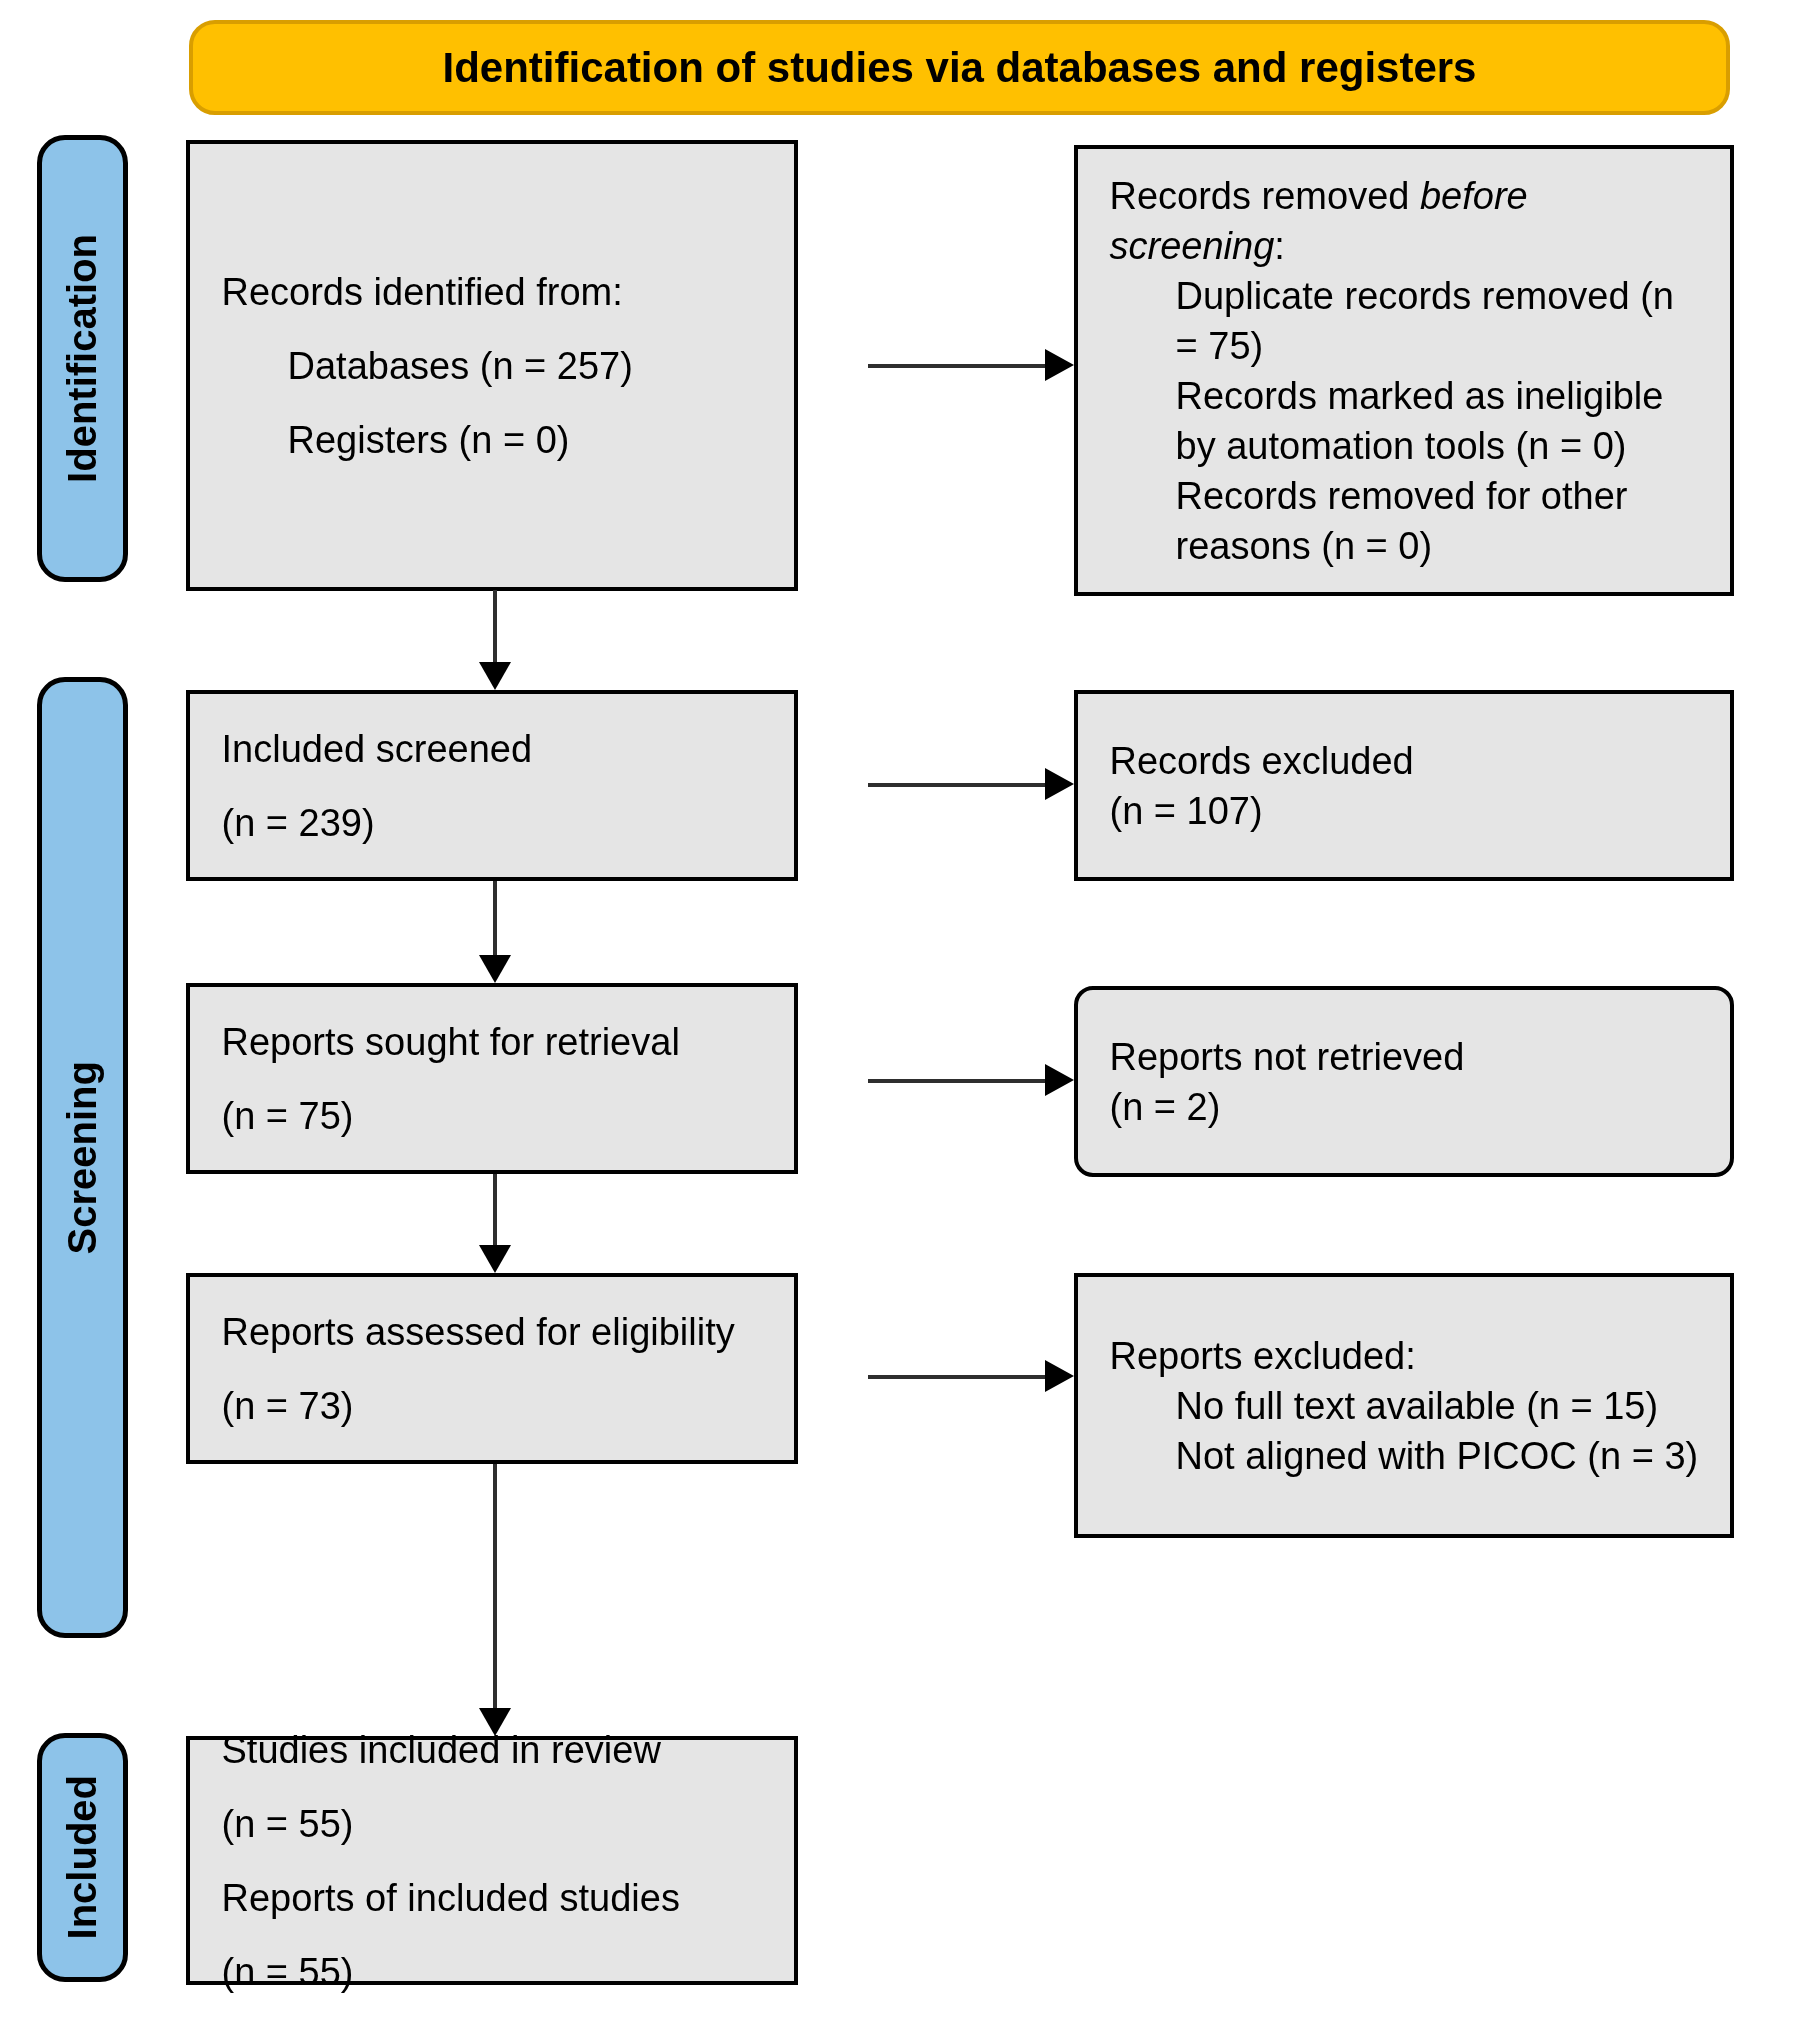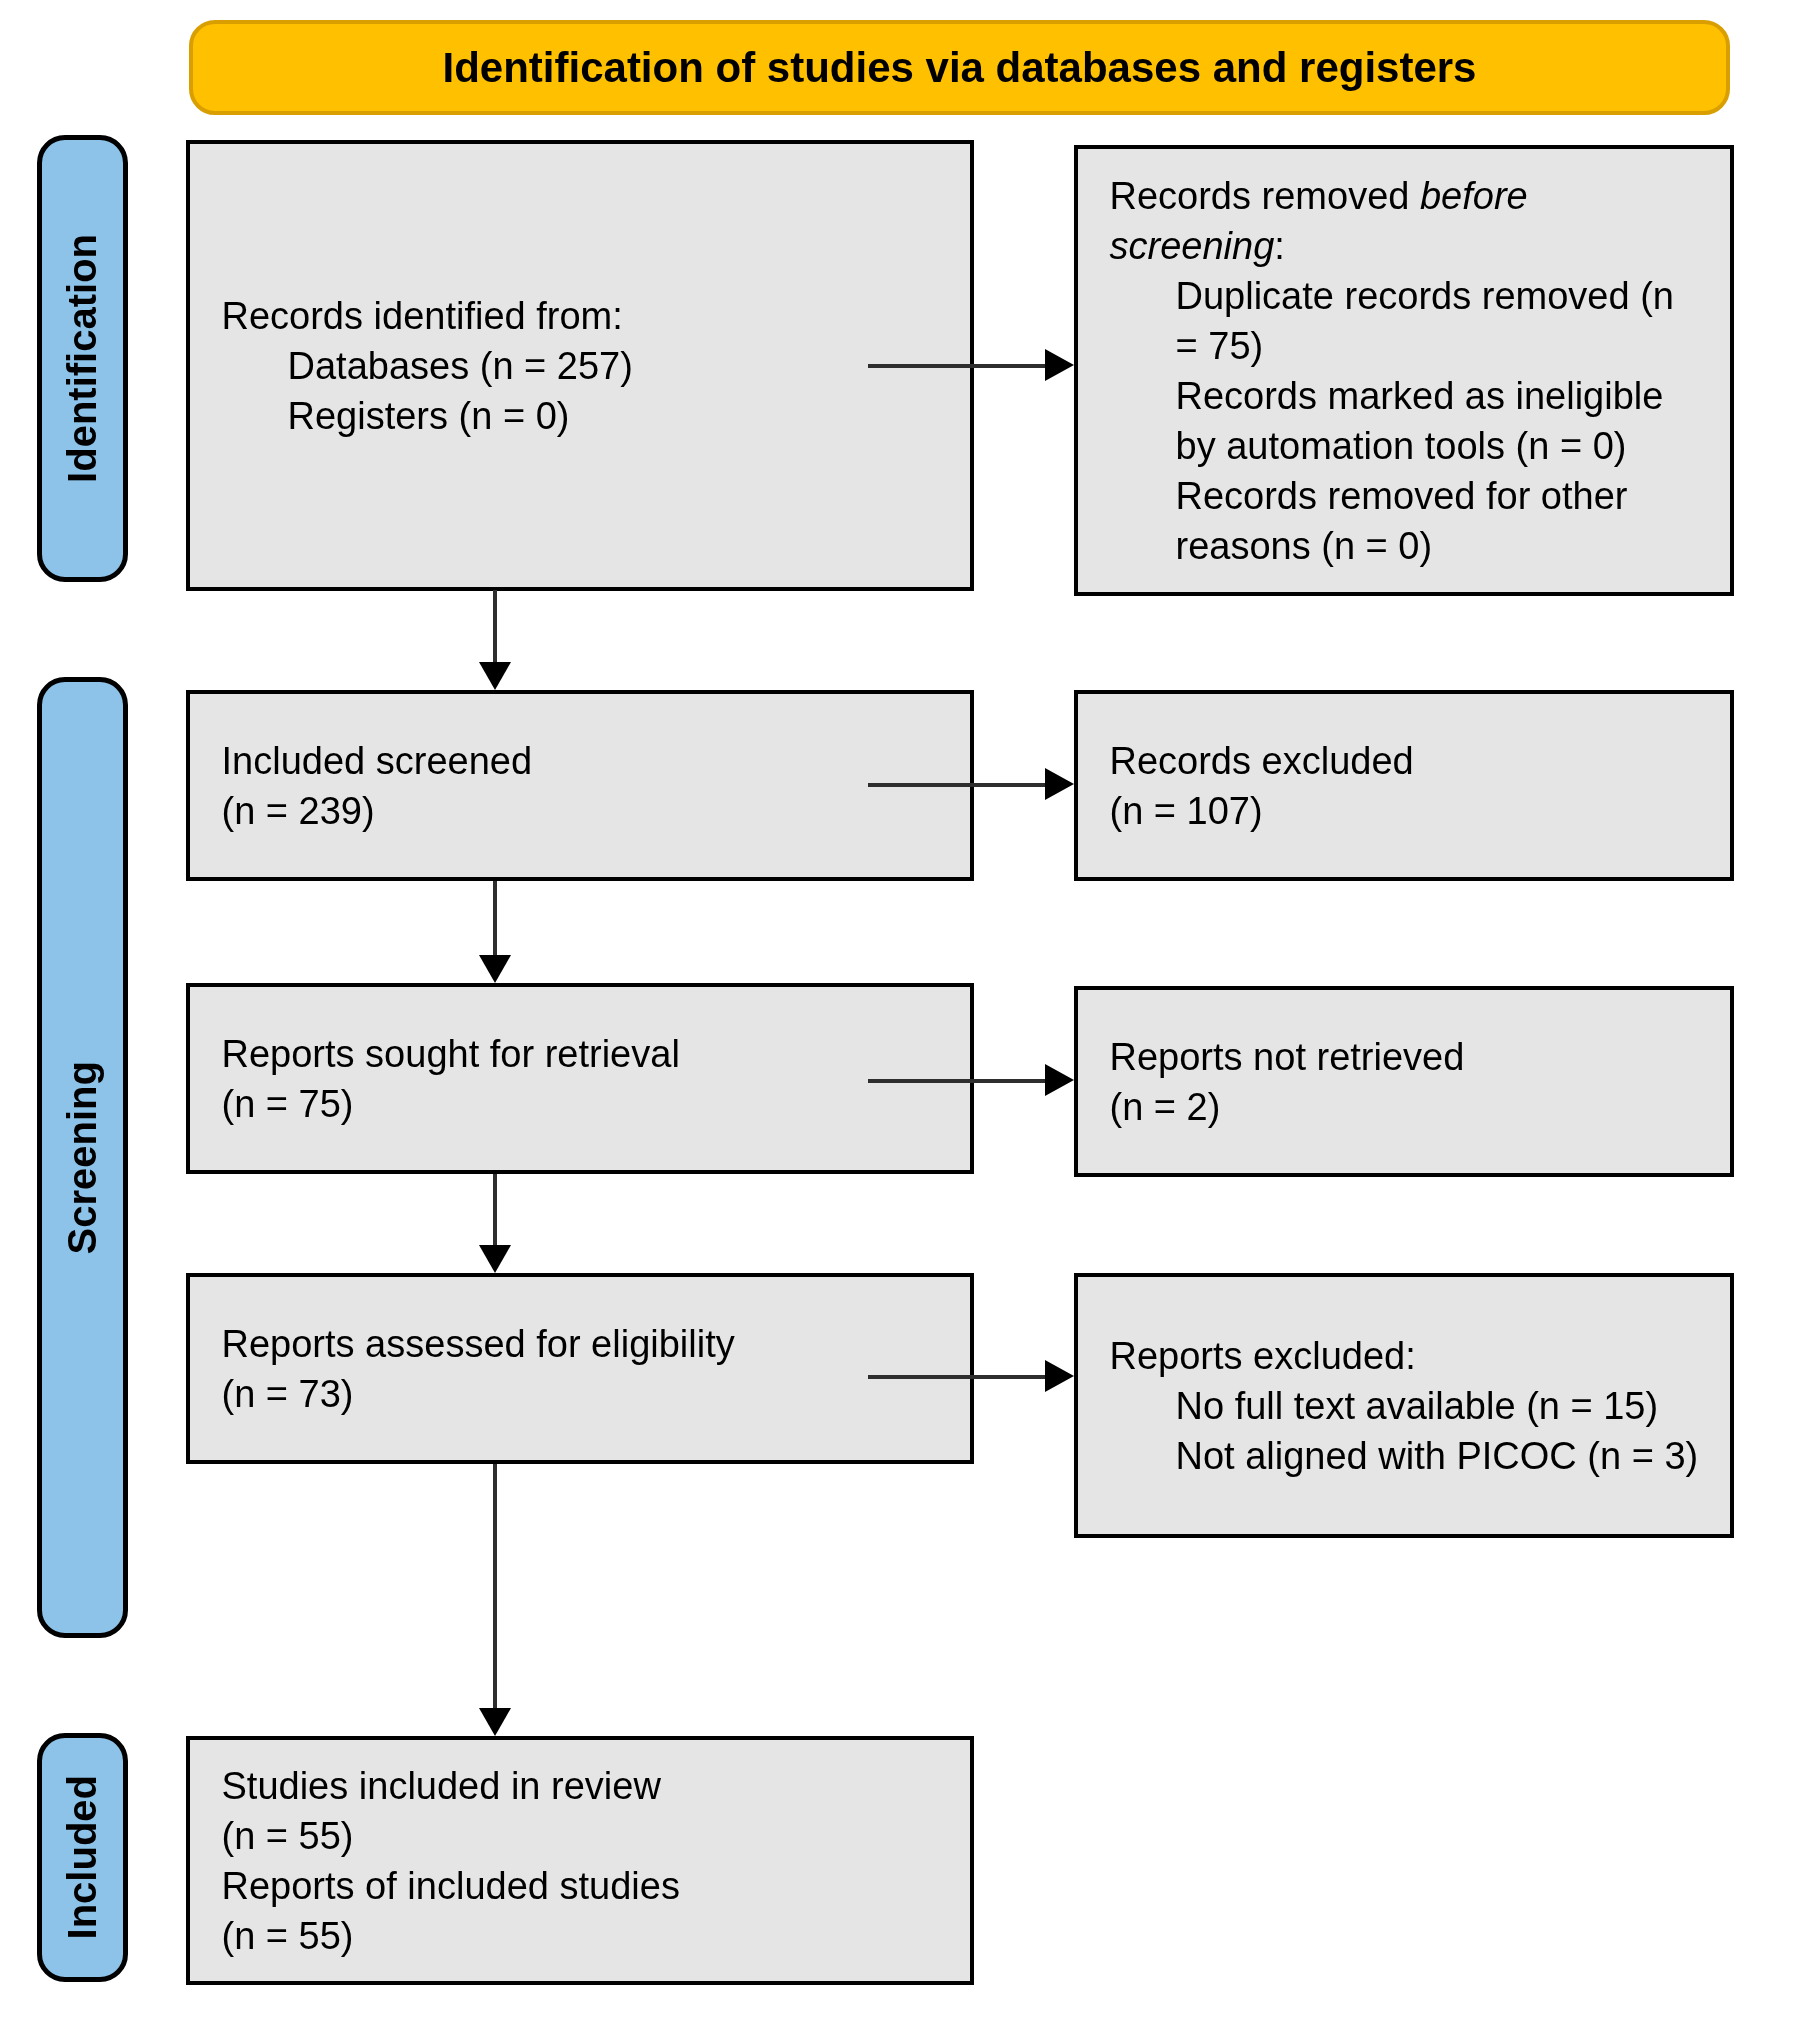--- a/index.html
+++ b/index.html
@@ -56,28 +56,28 @@
     padding:12.6px 25px 12.6px 31.5px;
   }
   .box .bt{
     font-size:38px;
     line-height:50px;
     text-align:left;
   }
   .box .indent{margin-left:66px;}
   .it{font-style:italic;}
   .title-wrap{max-width:454px;}
-  .col-left{left:186px;width:788px;}
+  .col-left{left:186px;width:612px;gap:24px;}
   .col-right{left:1074px;width:660px;}
   #box-records-identified{top:140px;height:451px;}
   #box-records-removed{top:145px;height:451px;}
   #box-records-screened{top:690px;height:191px;}
   #box-records-excluded{top:690px;height:191px;}
   #box-reports-sought{top:983px;height:191px;}
-  #box-reports-not-retrieved{top:986px;height:191px;}
+  #box-reports-not-retrieved{top:986px;height:191px;border-radius:19px;}
   #box-reports-assessed{top:1273px;height:191px;}
   #box-reports-excluded{top:1273px;height:265px;}
   #box-studies-included{top:1736px;height:249px;}
   
   .vline{position:absolute;width:3.8px;background:#2e2e2e;left:493px;}
   .hline{position:absolute;height:3.8px;background:#2e2e2e;left:868px;width:179px;}
   .head-down{
     position:absolute;left:479px;width:0;height:0;
     border-left:16.4px solid transparent;
     border-right:16.4px solid transparent;

